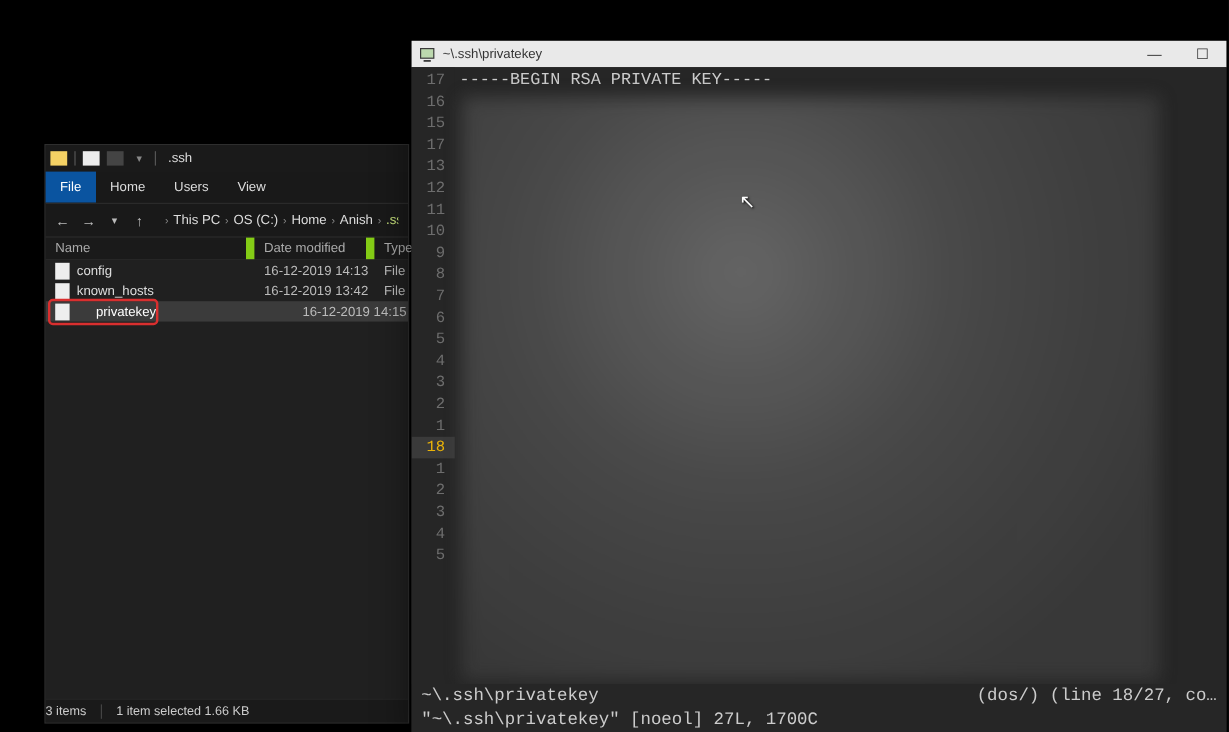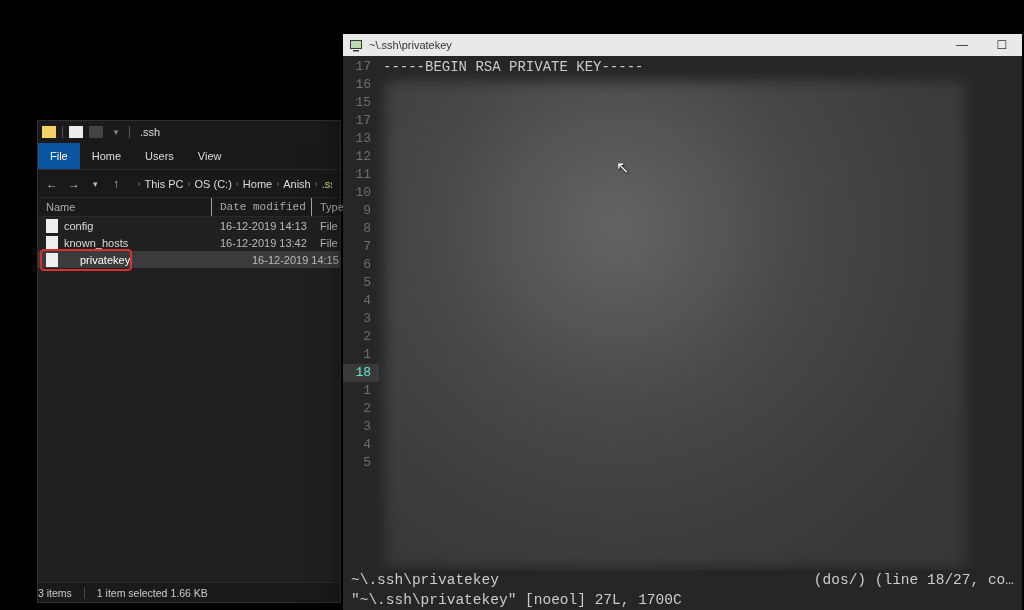--- a/index.html
+++ b/index.html
@@ -98,23 +98,23 @@
   .exp-columns {
     display: flex;
     height: 20px;
     background: #1a1a1a;
     border-top: 1px solid #2a2a2a;
     border-bottom: 1px solid #2a2a2a;
     align-items: center;
     color: #aaa;
     font-size: 11px;
   }
-  .col { padding-left: 8px; border-right: 1px solid #84cc16; height: 100%; display: flex; align-items: center; flex-shrink: 0; }
+  .col { padding-left: 8px; border-right: 7px solid #84cc16; height: 100%; display: flex; align-items: center; flex-shrink: 0; }
   .col-name   { flex: 0 0 174px; }
-  .col-date   { flex: 0 0 100px; font-family: Liberation Mono, monospace; }
+  .col-date   { flex: 0 0 100px; }
   .col-type   { flex: 1; }
   .exp-files {
     flex: 1;
     background: #202020;
     overflow: hidden;
   }
   .file-row {
     display: flex;
     align-items: center;
     height: 17px;
@@ -200,21 +200,21 @@
     background: #262626;
     text-align: right;
   }
   .gutter div {
     height: 18px;
     line-height: 18px;
     font-size: 13px;
     color: #6d6d6d;
     padding-right: 8px;
   }
-  .gutter div.curr { background: #3a3a3a; color: #5eead4; }
+  .gutter div.curr { background: #3a3a3a; color: #eab308; }
   .code {
     flex: 1;
     padding-top: 2px;
     position: relative;
     overflow: hidden;
   }
   .code .line {
     height: 18px;
     line-height: 18px;
     font-size: 14px;

